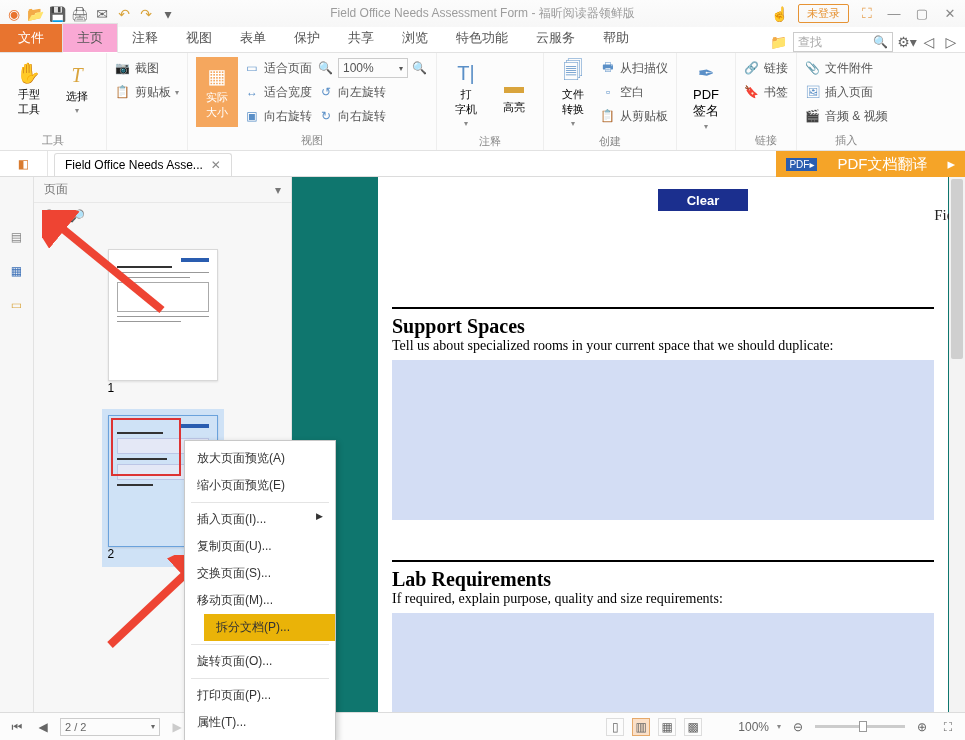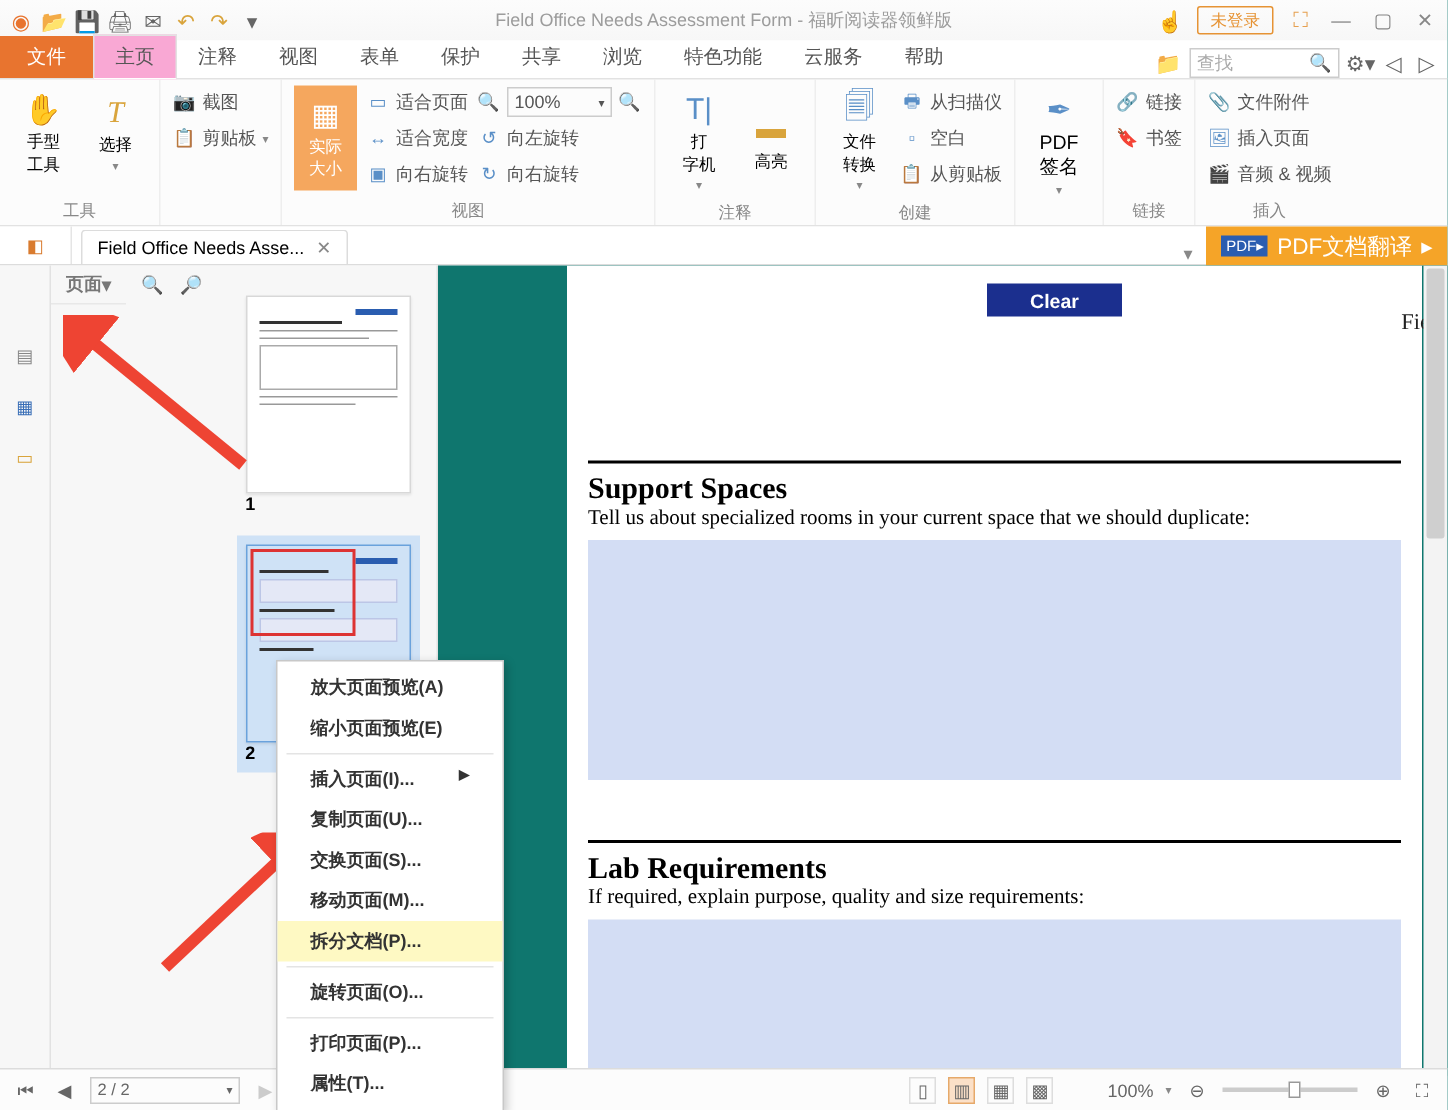--- a/index.html
+++ b/index.html
@@ -32,28 +32,28 @@
 .big-icon { width: 24px; height: 24px; display: flex; align-items: center; justify-content: center; font-size: 20px; }
 .small-row { display: flex; align-items: center; gap: 4px; color: #555; height: 22px; font-size: 12px; white-space: nowrap; }
 .small-icon { width: 16px; height: 16px; display: inline-flex; align-items: center; justify-content: center; color: #5a8fc7; }
 .stack { display: flex; flex-direction: column; gap: 2px; }
 .zoom-input { border: 1px solid #ccc; width: 70px; height: 20px; padding: 0 4px; display: flex; align-items: center; justify-content: space-between; }
 
 
 .doctabs { height: 26px; background: #fff; border-bottom: 1px solid #dcdcdc; display: flex; align-items: flex-end; position: relative; }
 .doctabs .start { width: 48px; border-right: 1px solid #e5e5e5; height: 100%; display: flex; align-items: center; justify-content: center; color: #d97b2f; }
 .doc-tab { border: 1px solid #dcdcdc; border-bottom: none; padding: 4px 10px; margin-left: 6px; background: #fff; border-radius: 3px 3px 0 0; display: flex; align-items: center; gap: 8px; font-size: 12px; }
-.pdf-translate { position: absolute; right: 0; top: 0; height: 26px; background: #f5a428; color: #fff; display: flex; align-items: center; padding: 0 10px; font-size: 15px; gap: 6px; }
+.pdf-translate { position: absolute; right: 0; top: 0; height: 26px; background: #f5a428; color: #fff; display: flex; align-items: center; padding: 0 10px; font-size: 15px; gap: 20px; }
 
 
 .main { display: flex; height: 540px; position: relative; }
 .navstrip { width: 34px; background: #f7f7f7; border-right: 1px solid #e2e2e2; display: flex; flex-direction: column; align-items: center; padding-top: 50px; gap: 14px; }
 .nav-icon { width: 20px; height: 20px; color: #888; display: flex; align-items: center; justify-content: center; }
 
-.panel { width: 258px; background: #f7f7f7; border-right: 1px solid #e2e2e2; display: flex; flex-direction: row; font-weight: bold; }
+.panel { width: 258px; background: #f7f7f7; border-right: 1px solid #e2e2e2; display: flex; flex-direction: column; }
 .panel-header { height: 26px; display: flex; align-items: center; padding: 0 10px; color: #777; font-size: 12px; justify-content: space-between; border-bottom: 1px solid #e8e8e8; }
 .panel-tools { height: 26px; display: flex; align-items: center; gap: 10px; padding: 0 10px; }
 .thumbs { flex: 1; overflow: hidden; padding: 20px 0; display: flex; flex-direction: column; align-items: center; gap: 14px; position: relative; }
 .thumb { width: 110px; background: #fff; border: 1px solid #d8d8d8; box-shadow: 0 1px 2px rgba(0,0,0,.1); position: relative; }
 .thumb.sel { outline: 3px solid #6aa2dc; background: #cfe2f6; }
 .thumb-inner { height: 130px; padding: 8px; font-size: 3px; color: #333; display: flex; flex-direction: column; gap: 4px; }
 .thumb .red-box { position: absolute; border: 2px solid #d33; }
 
 .doc-view { flex: 1; background: #0f766e; position: relative; overflow: hidden; }
 .doc-scroll { position: absolute; right: 0; top: 0; width: 16px; height: 100%; background: #f3f3f3; }
@@ -68,22 +68,22 @@
 .section2 { margin-top: 40px; }
 .section2 .field { height: 120px; }
 
 .bulb { position: absolute; right: 20px; top: 10px; width: 36px; height: 36px; background: #e6b84d; border-radius: 6px; display: flex; align-items: center; justify-content: center; color: #fff; font-size: 18px; box-shadow: 0 2px 4px rgba(0,0,0,.2); }
 
 
 .arrow { position: absolute; pointer-events: none; z-index: 50; }
 
 
 .ctx { position: absolute; left: 184px; top: 440px; width: 152px; background: #fff; border: 1px solid #c8c8c8; box-shadow: 2px 2px 6px rgba(0,0,0,.2); z-index: 60; padding: 4px 0; }
-.ctx .item { padding: 5px 22px; font-size: 12px; color: #333; display: flex; justify-content: space-between; align-items: flex-start; font-weight: bold; }
-.ctx .item.hover { background: #fef9c3; }
+.ctx .item { padding: 5px 12px; font-size: 12px; color: #333; display: flex; justify-content: space-between; align-items: flex-start; }
+.ctx .item.hover { background: #eab308; margin-left: 19px; }
 .ctx .sep { height: 1px; background: #e4e4e4; margin: 3px 6px; }
 
 
 .status { position: absolute; bottom: 0; left: 0; right: 0; height: 28px; border-top: 1px solid #dcdcdc; background: #fcfcfc; display: flex; align-items: center; padding: 0 8px; gap: 8px; color: #666; }
 .status .nav-btn { width: 18px; text-align: center; }
 .page-box { border: 1px solid #ccc; width: 100px; height: 18px; padding: 0 4px; display: flex; align-items: center; justify-content: space-between; font-size: 11px; }
 .status .spacer { flex: 1; }
 .view-btn { width: 18px; height: 18px; border: 1px solid #ddd; display: flex; align-items: center; justify-content: center; }
 .view-btn.active { background: #fbe0c8; border-color: #e6a96a; }
 .zoom-track { width: 90px; height: 3px; background: #ccc; position: relative; }

